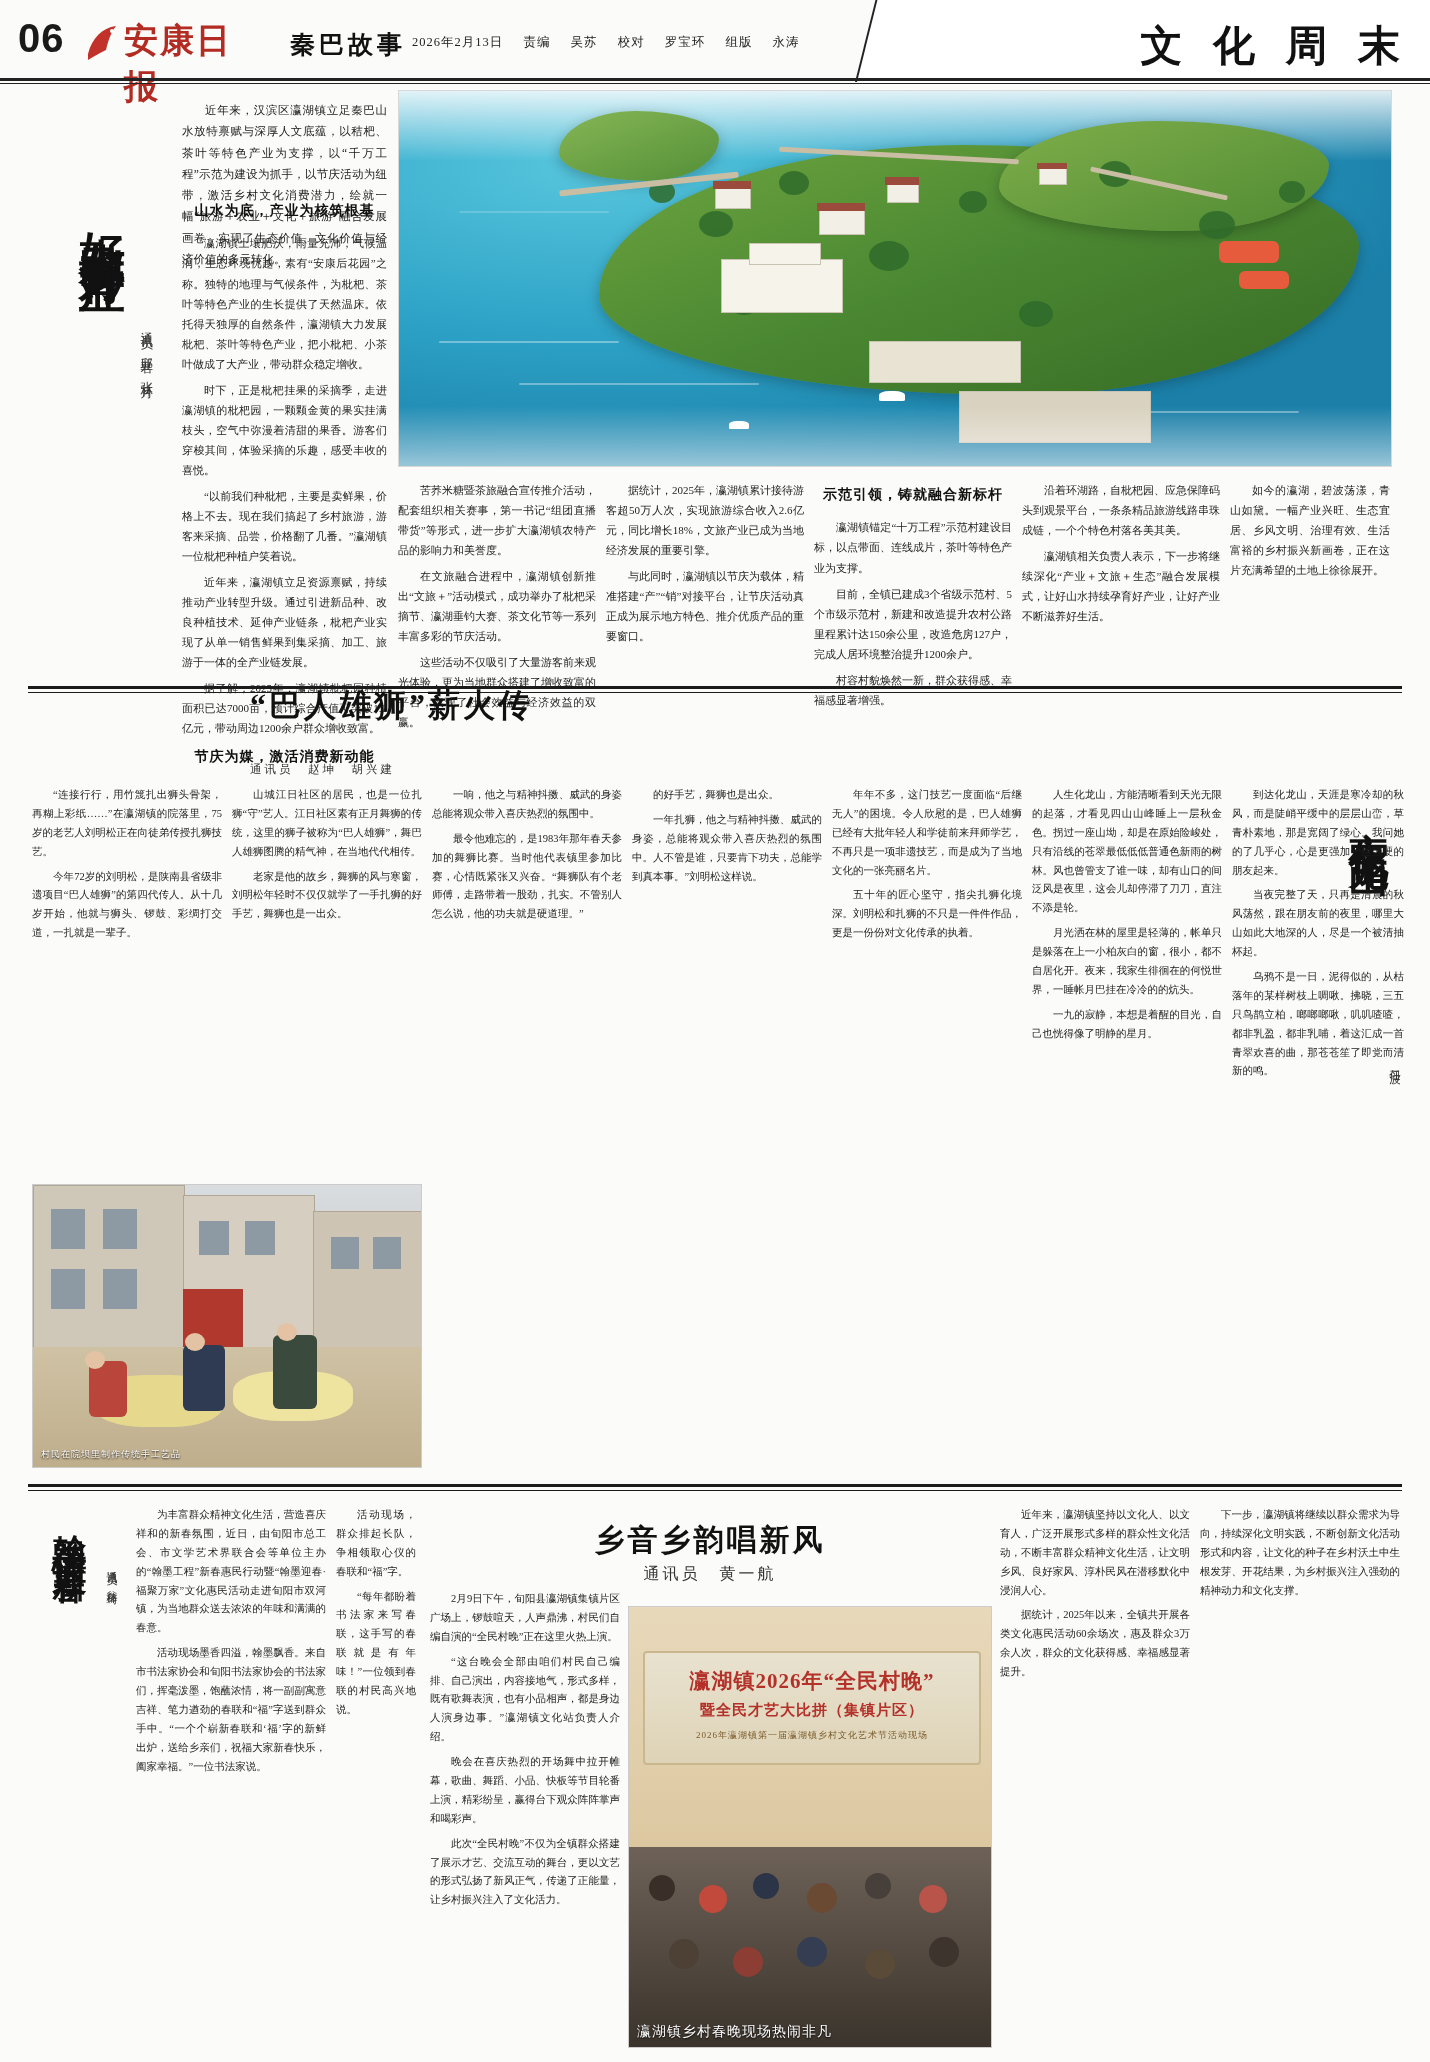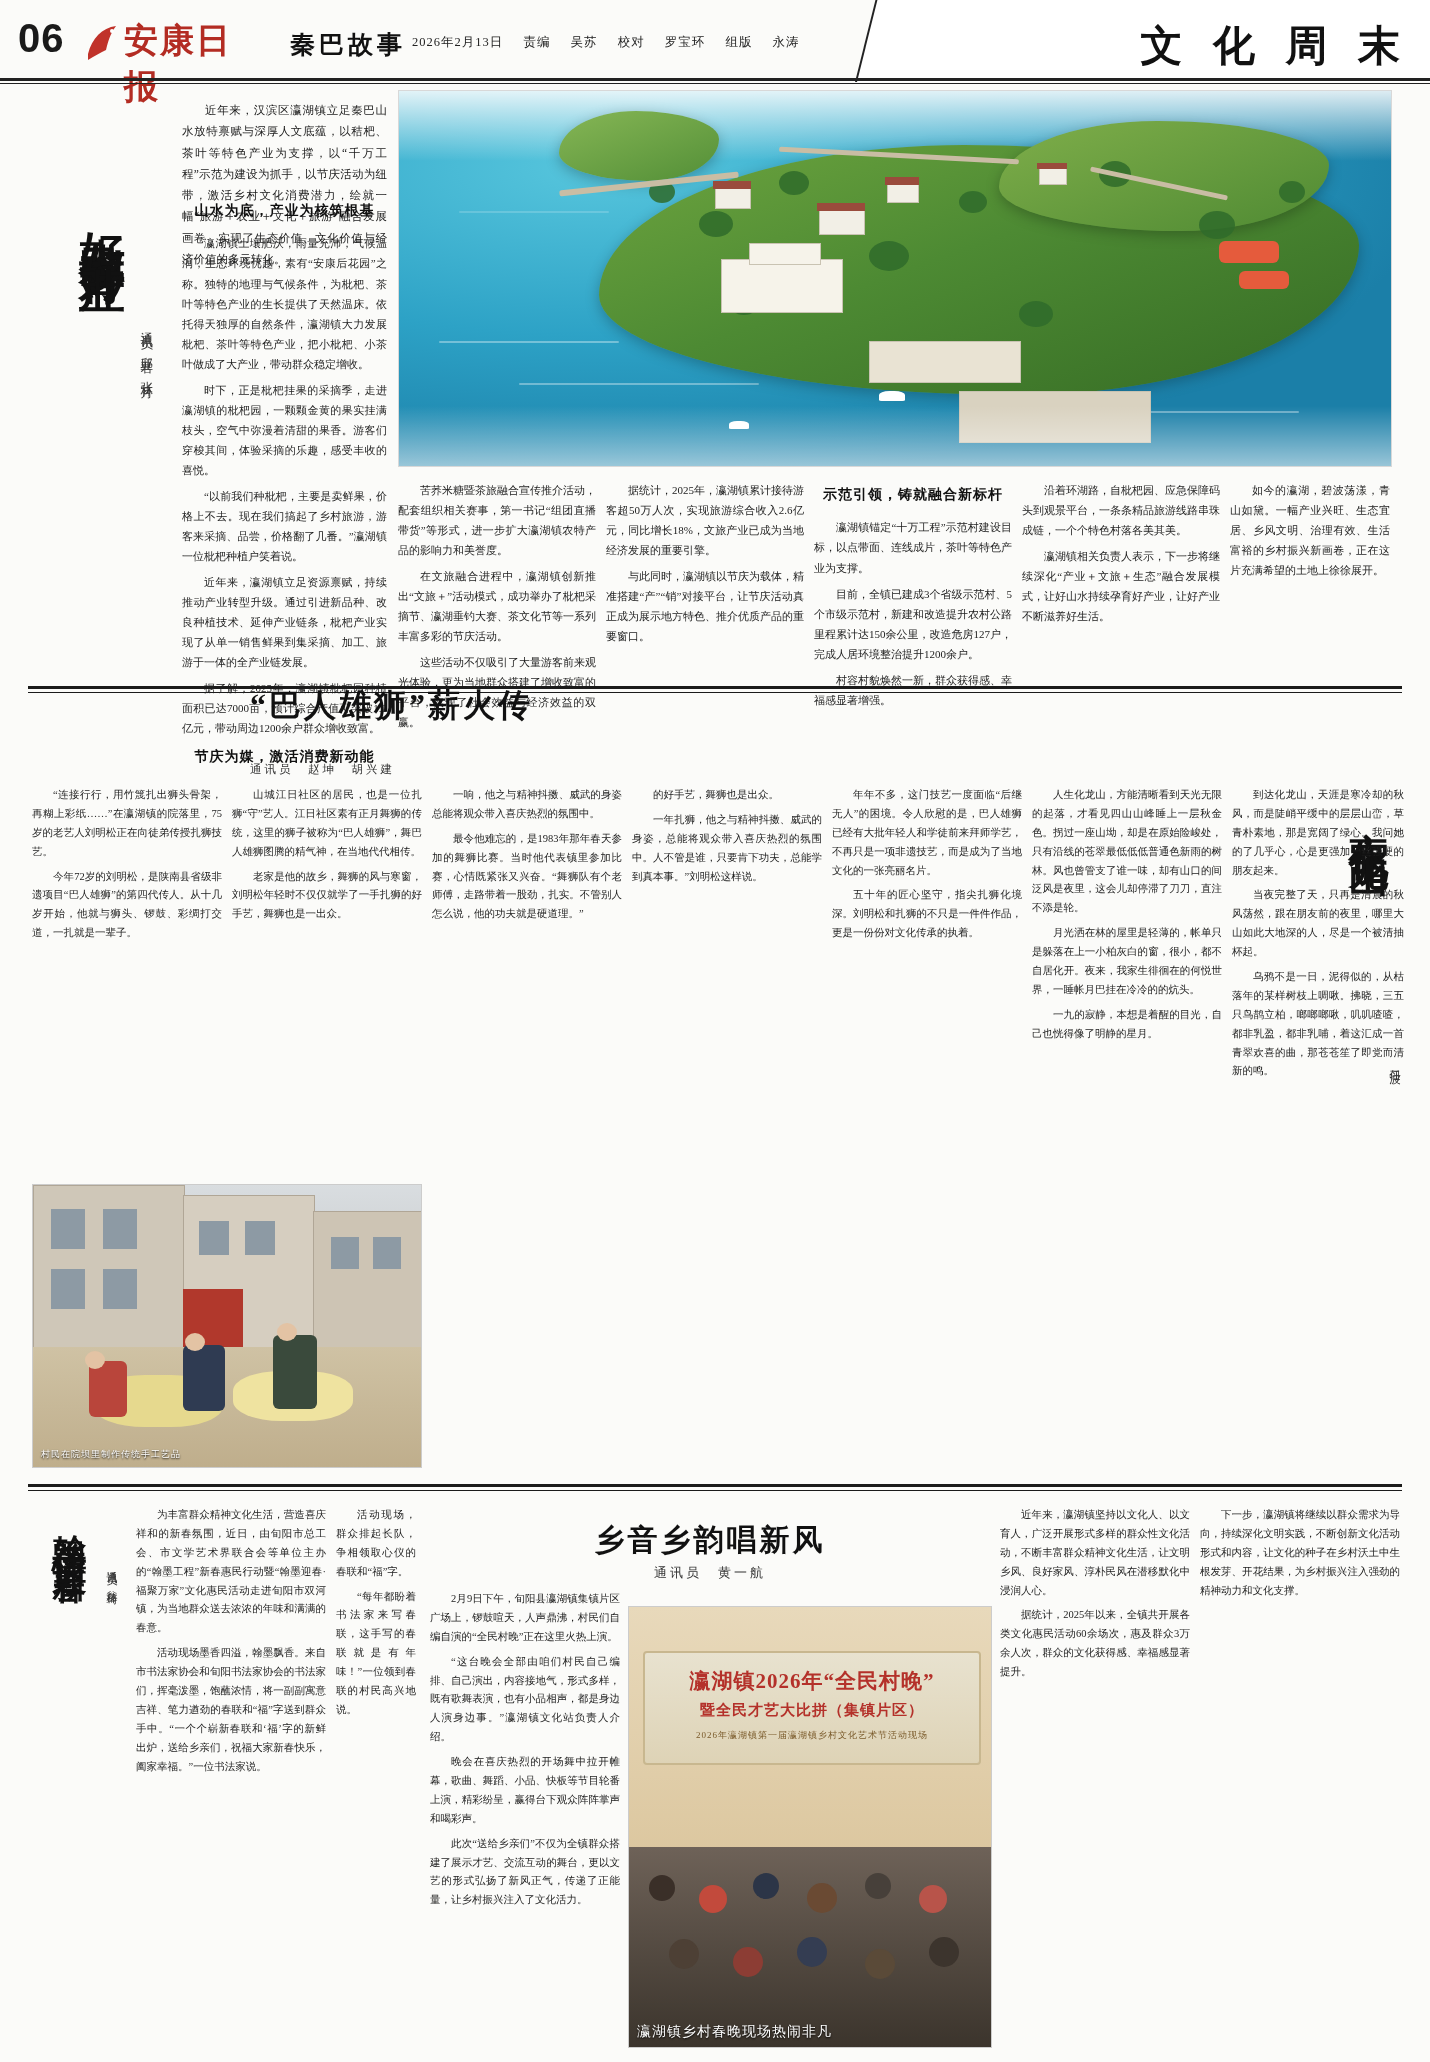--- a/index.html
+++ b/index.html
@@ -83,21 +83,21 @@
   
   .vtitle-left{position:absolute;left:46px;top:1508px;writing-mode:vertical-rl;text-orientation:upright;font-size:34px;font-weight:bold;letter-spacing:6px;color:#111;}
   .vby-left{position:absolute;left:104px;top:1562px;writing-mode:vertical-rl;text-orientation:upright;font-size:11px;letter-spacing:2px;color:#333;}
 
   .bcol{position:absolute;font-size:10.5px;line-height:1.8;text-align:justify;color:#1d1d1d;}
   .bcol p{margin:0 0 6px 0;text-indent:2em;}
   .b1{left:136px;top:1506px;width:190px;}
   .b2{left:336px;top:1506px;width:80px;}
 
   .bot-title{position:absolute;left:430px;top:1520px;width:560px;text-align:center;font-size:30px;font-weight:bold;letter-spacing:3px;color:#111;}
-  .bot-by{position:absolute;left:430px;top:1564px;width:560px;text-align:center;font-size:13px;letter-spacing:3px;color:#333;}
+  .bot-by{position:absolute;left:430px;top:1564px;width:560px;text-align:center;font-size:16px;letter-spacing:3px;color:#333;}
   .b3{left:430px;top:1590px;width:190px;}
   .b4{left:1000px;top:1506px;width:190px;}
   .b5{left:1200px;top:1506px;width:200px;}
 
   
   .photo3{position:absolute;left:628px;top:1606px;width:362px;height:440px;overflow:hidden;border:1px solid #ccc;background:#d8c7a8;}
   .ph3-stage{position:absolute;left:0;top:0;width:100%;height:250px;background:linear-gradient(180deg,#e8d9bb 0%, #dcc79f 100%);}
   .ph3-banner{position:absolute;left:14px;top:44px;width:334px;height:110px;background:linear-gradient(180deg,#e8e2cf,#ded3b6);border:2px solid #c8b78f;border-radius:4px;}
   .ph3-bt1{position:absolute;left:0;top:14px;width:100%;text-align:center;font-size:21px;font-weight:bold;color:#b4312a;letter-spacing:1px;}
   .ph3-bt2{position:absolute;left:0;top:48px;width:100%;text-align:center;font-size:15px;font-weight:bold;color:#b4312a;letter-spacing:1px;}
@@ -305,21 +305,21 @@
     <p>“每年都盼着书法家来写春联，这手写的春联就是有年味！”一位领到春联的村民高兴地说。</p>
   </div>
 
   <div class="bot-title">乡音乡韵唱新风</div>
   <div class="bot-by">通讯员　黄一航</div>
 
   <div class="bcol b3">
     <p>2月9日下午，旬阳县瀛湖镇集镇片区广场上，锣鼓喧天，人声鼎沸，村民们自编自演的“全民村晚”正在这里火热上演。</p>
     <p>“这台晚会全部由咱们村民自己编排、自己演出，内容接地气，形式多样，既有歌舞表演，也有小品相声，都是身边人演身边事。”瀛湖镇文化站负责人介绍。</p>
     <p>晚会在喜庆热烈的开场舞中拉开帷幕，歌曲、舞蹈、小品、快板等节目轮番上演，精彩纷呈，赢得台下观众阵阵掌声和喝彩声。</p>
-    <p>此次“送给乡亲们”不仅为全镇群众搭建了展示才艺、交流互动的舞台，更以文艺的形式弘扬了新风正气，传递了正能量，让乡村振兴注入了文化活力。</p>
+    <p>此次“全民村晚”不仅为全镇群众搭建了展示才艺、交流互动的舞台，更以文艺的形式弘扬了新风正气，传递了正能量，让乡村振兴注入了文化活力。</p>
   </div>
   <div class="bcol b4">
     <p>近年来，瀛湖镇坚持以文化人、以文育人，广泛开展形式多样的群众性文化活动，不断丰富群众精神文化生活，让文明乡风、良好家风、淳朴民风在潜移默化中浸润人心。</p>
     <p>据统计，2025年以来，全镇共开展各类文化惠民活动60余场次，惠及群众3万余人次，群众的文化获得感、幸福感显著提升。</p>
   </div>
   <div class="bcol b5">
     <p>下一步，瀛湖镇将继续以群众需求为导向，持续深化文明实践，不断创新文化活动形式和内容，让文化的种子在乡村沃土中生根发芽、开花结果，为乡村振兴注入强劲的精神动力和文化支撑。</p>
   </div>
 
   <div class="photo3">

